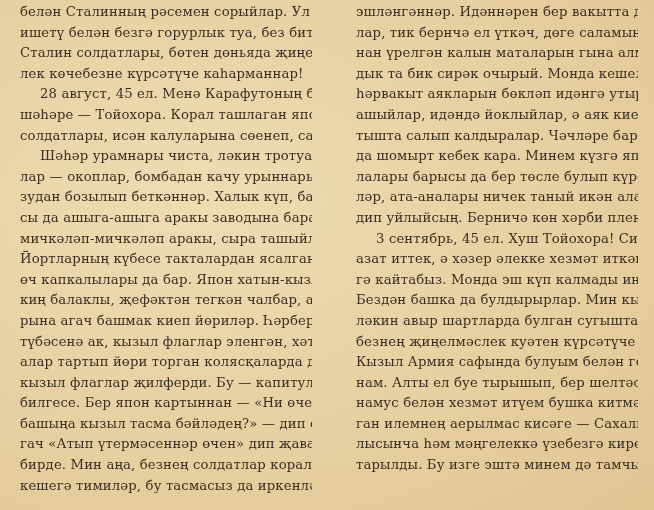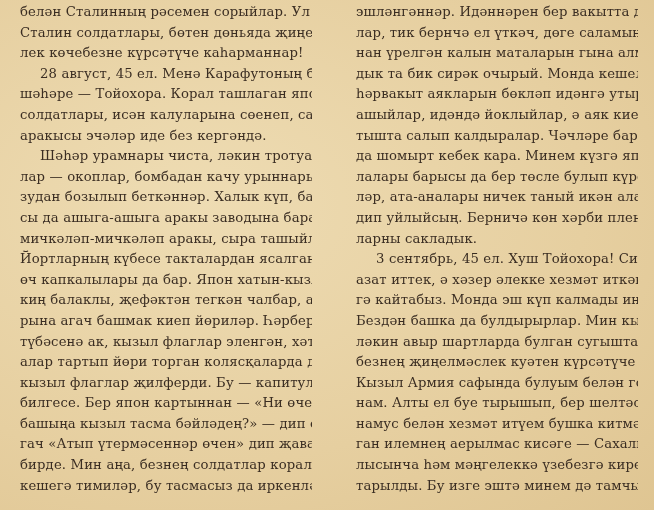--- a/index.html
+++ b/index.html
@@ -23,26 +23,26 @@
   .line { display: block; white-space: nowrap; text-align-last: justify; height: 20.6px; overflow: hidden; }
   .line.last { text-align-last: left; }
   .indent { padding-left: 20px; }
 </style>
 </head>
 <body>
 
 <div class="page">
   <div class="column col-left" id="col-left">
       <span class="line">белән Сталинның рәсемен сорыйлар. Ул сүәне</span>
+      <span class="line">ишетү белән безгә горурлык туа, без бит</span>
       <span class="line">Сталин солдатлары, бөтен дөньяда җиңелмәс-</span>
       <span class="line last">лек көчебезне күрсәтүче каһарманнар!</span>
       <span class="line indent">28 август, 45 ел. Менә Карафутоның баш</span>
       <span class="line">шәһәре — Тойохора. Корал ташлаган япон</span>
       <span class="line">солдатлары, исән калуларына сөенеп, саки</span>
-      <span class="line last">аракысы эчәләр иде без кергәндә.</span>
       <span class="line indent">Шәһәр урамнары чиста, ләкин тротуар-</span>
       <span class="line">лар — окоплар, бомбадан качу урыннары ка-</span>
       <span class="line">зудан бозылып беткәннәр. Халык күп, бары-</span>
       <span class="line">сы да ашыга-ашыга аракы заводына баралар,</span>
       <span class="line">мичкәләп-мичкәләп аракы, сыра ташыйлар.</span>
       <span class="line">Йортларның күбесе такталардан ясалган, ике-</span>
       <span class="line">өч капкалылары да бар. Япон хатын-кызлары</span>
       <span class="line">киң балаклы, җефәктән тегкән чалбар, аякла-</span>
       <span class="line">рына агач башмак киеп йөриләр. Һәрбер йорт</span>
       <span class="line">түбәсенә ак, кызыл флаглар эленгән, хәтта</span>
@@ -59,21 +59,20 @@
       <span class="line">лар, тик бернчә ел үткәч, дөге саламын-</span>
       <span class="line">нан үрелгән калын маталарын гына алмаш-</span>
       <span class="line">дык та бик сирәк очырый. Монда кешеләр</span>
       <span class="line">һәрвакыт аякларын бөкләп идәнгә утырып</span>
       <span class="line">ашыйлар, идәндә йоклыйлар, ә аяк киемнәрен</span>
       <span class="line">тышта салып калдыралар. Чәчләре барысының</span>
       <span class="line">да шомырт кебек кара. Минем күзгә япон ба-</span>
       <span class="line">лалары барысы да бер төсле булып күренә-</span>
       <span class="line">ләр, ата-аналары ничек таный икән аларны,</span>
       <span class="line">дип уйлыйсың. Берничә көн хәрби пленный-</span>
-      <span class="line last">ларны сакладык.</span>
       <span class="line indent">3 сентябрь, 45 ел. Хуш Тойохора! Сине</span>
       <span class="line">азат иттек, ә хәзер әлекке хезмәт иткән җир-</span>
       <span class="line">гә кайтабыз. Монда эш күп калмады инде.</span>
       <span class="line">Бездән башка да булдырырлар. Мин кыска,</span>
       <span class="line">ләкин авыр шартларда булган сугышта иле-</span>
       <span class="line">безнең җиңелмәслек куәтен күрсәтүче данлы</span>
       <span class="line">Кызыл Армия сафында булуым белән горурла-</span>
       <span class="line">нам. Алты ел буе тырышып, бер шелтәсез,</span>
       <span class="line">намус белән хезмәт итүем бушка китмәде. Ту-</span>
       <span class="line">ган илемнең аерылмас кисәге — Сахалин ту-</span>

